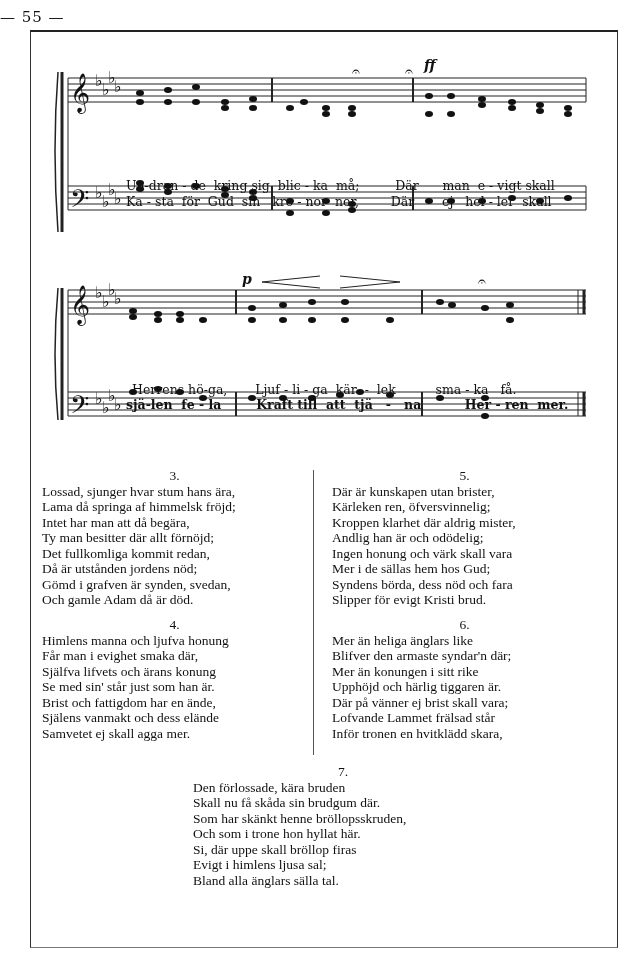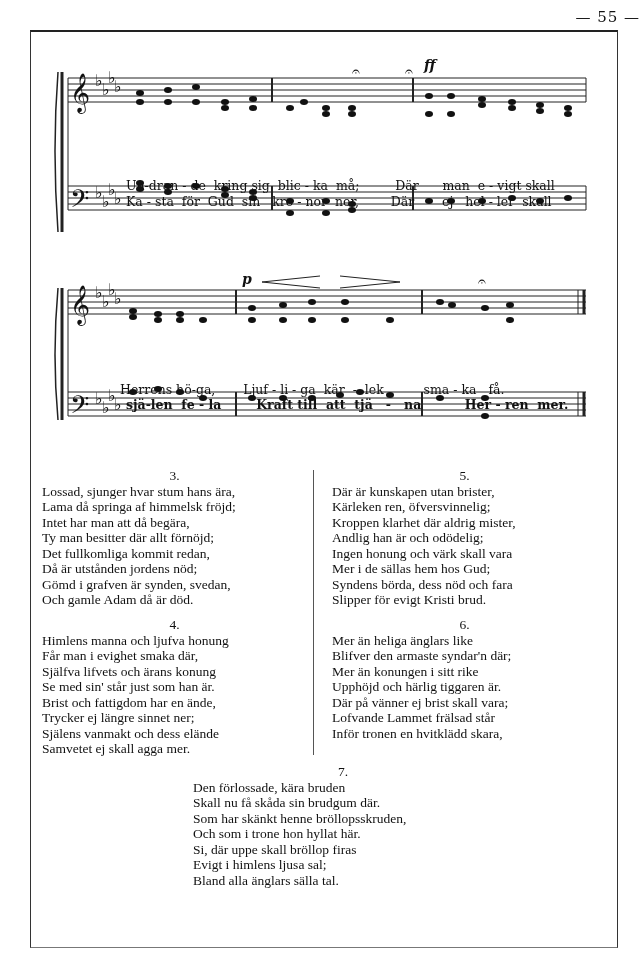--- a/index.html
+++ b/index.html
@@ -1,17 +1,17 @@
 <!DOCTYPE html>
 <html><head>
   <meta charset="utf-8">
   <style>
     html, body { margin: 0; padding: 0; background: #ffffff; }
     body { width: 640px; height: 969px; position: relative; overflow: hidden; font-family: "DejaVu Serif", serif; color: #111; }
-    .page-num { position: absolute; top: 8px; left: 0; width: 640px; text-align: right; font-size: 15px; letter-spacing: 1px; }
+    .page-num { position: absolute; top: 8px; left: 0; width: 640px; text-align: left; font-size: 15px; letter-spacing: 1px; }
     .frame { position: absolute; left: 30px; top: 30px; width: 586px; height: 915px; border-top: 2px solid #222; border-left: 1.5px solid #333; border-right: 1.5px solid #333; border-bottom: 1.5px solid #777; }
     svg.score { position: absolute; left: 0; top: 0; }
     .lyric { position: absolute; font-size: 12.5px; white-space: pre; font-family: "DejaVu Serif", serif; margin-top: 38px; }
     .verse { position: absolute; font-family: "Liberation Serif", serif; font-size: 13.5px; line-height: 15.5px; }
     .verse .num { text-align: center; }
     .vline { position: absolute; left: 313px; top: 470px; width: 1px; height: 285px; background: #555; }
   </style>
 </head>
 <body>
 
@@ -195,21 +195,21 @@
       <ellipse cx="390" cy="395" rx="4" ry="3"></ellipse>
     <ellipse cx="440" cy="398" rx="4" ry="3"></ellipse>
       <ellipse cx="485" cy="398" rx="4" ry="3"></ellipse>
     <ellipse cx="485" cy="416" rx="4" ry="3"></ellipse>
   </g>
 </svg>
 
 <div class="lyric" style="left:126px; top:140px;">Un-dran - de  kring sig  blic - ka  må;         Där      man  e - vigt skall</div>
 <div class="lyric" style="left:126px; top:156px;">Ka - sta  för  Gud  sin   kro - nor  ner,        Där       ej   hel - ler  skall</div>
 
-<div class="lyric" style="left:120px; top:344px;">Herrens hö-ga,       Ljuf - li - ga  kär  -  lek          sma - ka   få.</div>
+<div class="lyric" style="left:132px; top:344px;">Herrens hö-ga,       Ljuf - li - ga  kär  -  lek          sma - ka   få.</div>
 <div class="lyric" style="left:126px; top:359px;font-weight:bold;">sjä-len  fe - la        Kraft till  att  tjä   -   na          Her - ren  mer.</div>
 
 <div class="vline"></div>
 
 <div class="verse" style="left:42px; top:468px; width:265px;">
   <div class="num">3.</div>
   <div>Lossad, sjunger hvar stum hans ära,</div>
   <div>Lama då springa af himmelsk fröjd;</div>
   <div>Intet har man att då begära,</div>
   <div>Ty man besitter där allt förnöjd;</div>
@@ -231,21 +231,20 @@
   <div>Slipper för evigt Kristi brud.</div>
 </div>
 
 <div class="verse" style="left:42px; top:617px; width:265px;">
   <div class="num">4.</div>
   <div>Himlens manna och ljufva honung</div>
   <div>Får man i evighet smaka där,</div>
   <div>Själfva lifvets och ärans konung</div>
   <div>Se med sin' står just som han är.</div>
   <div>Brist och fattigdom har en ände,</div>
-  <div>Trycker ej längre sinnet ner;</div>
   <div>Själens vanmakt och dess elände</div>
   <div>Samvetet ej skall agga mer.</div>
 </div>
 
 <div class="verse" style="left:332px; top:617px; width:265px;">
   <div class="num">6.</div>
   <div>Mer än heliga änglars like</div>
   <div>Blifver den armaste syndar'n där;</div>
   <div>Mer än konungen i sitt rike</div>
   <div>Upphöjd och härlig tiggaren är.</div>

